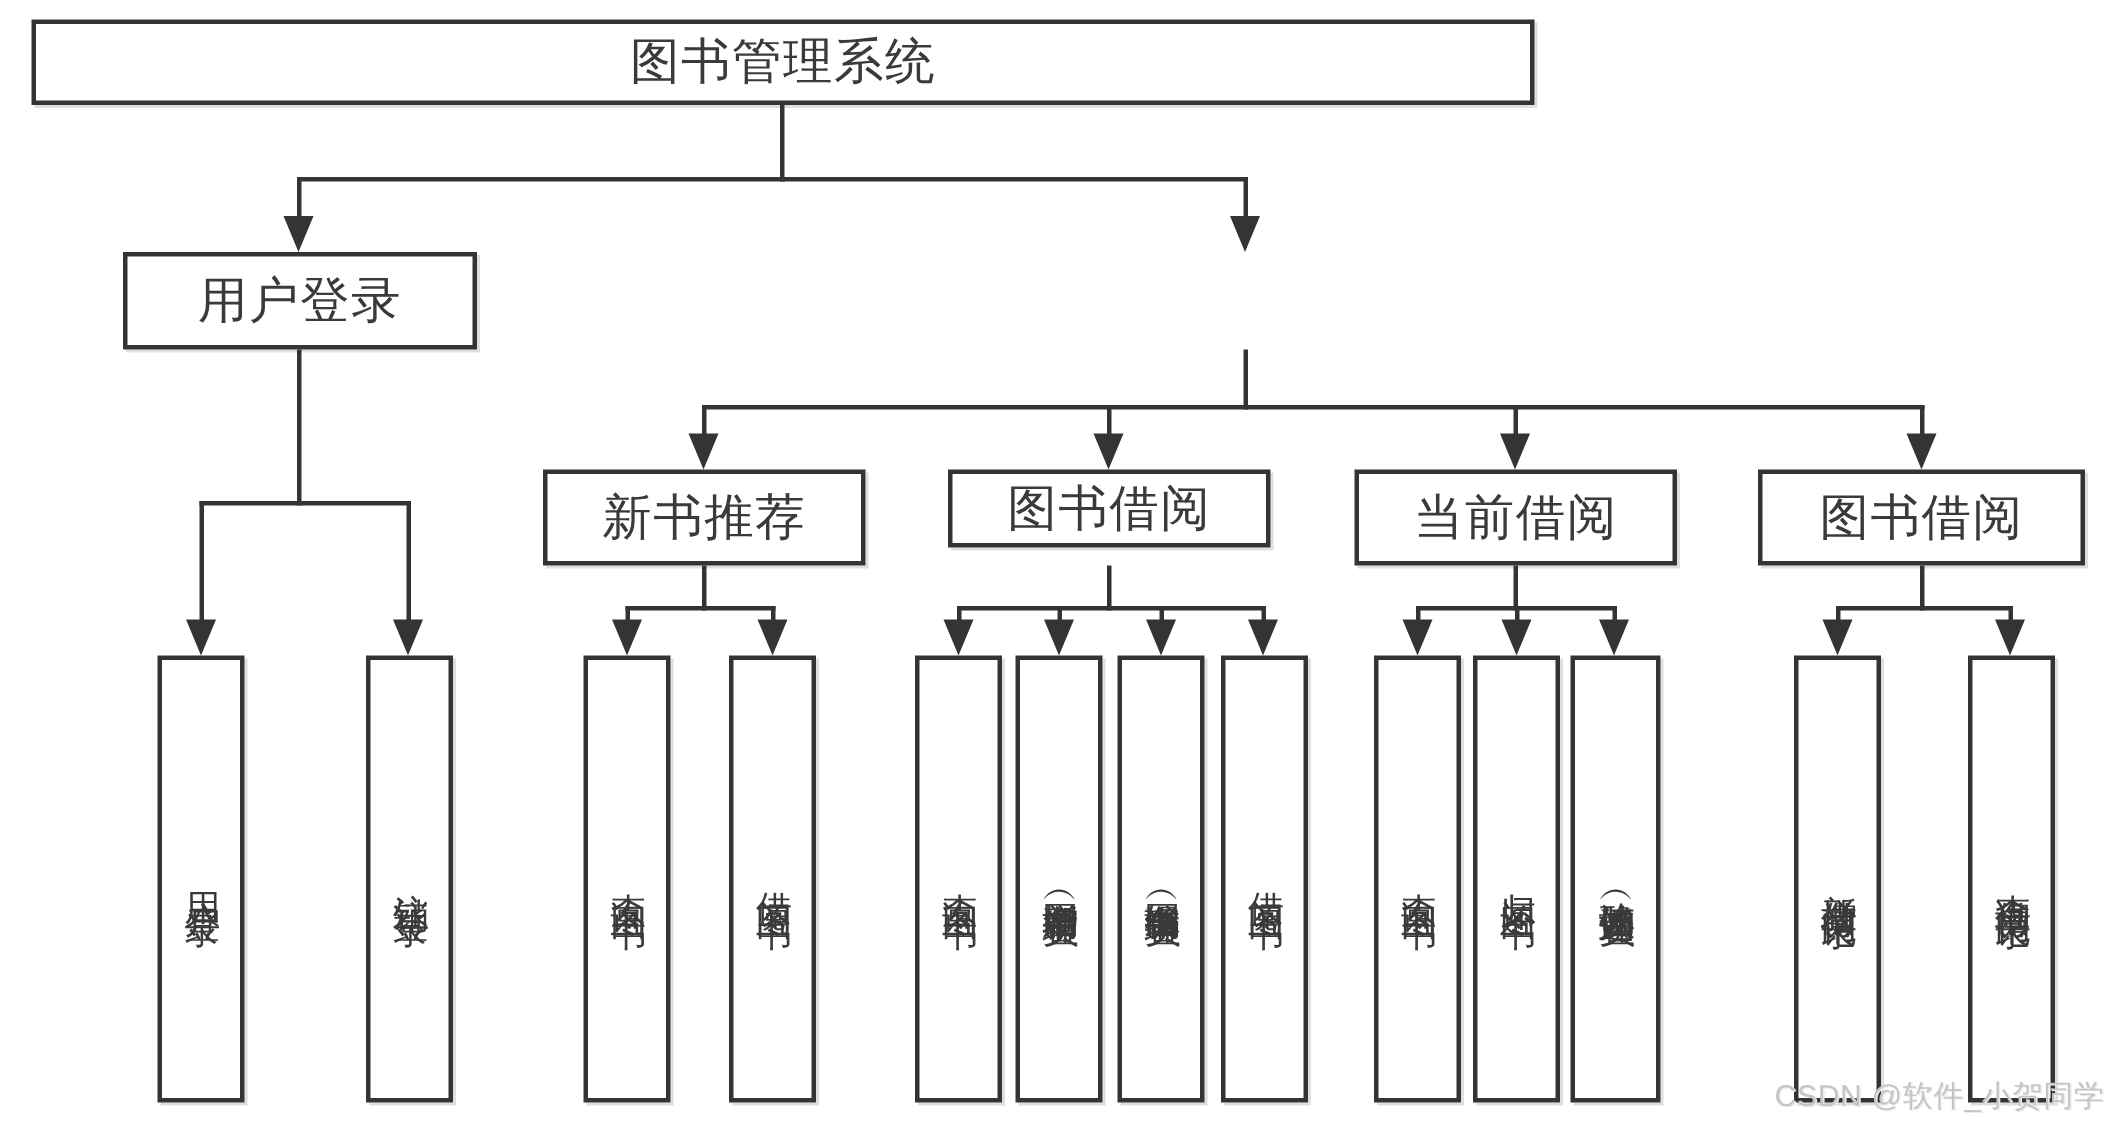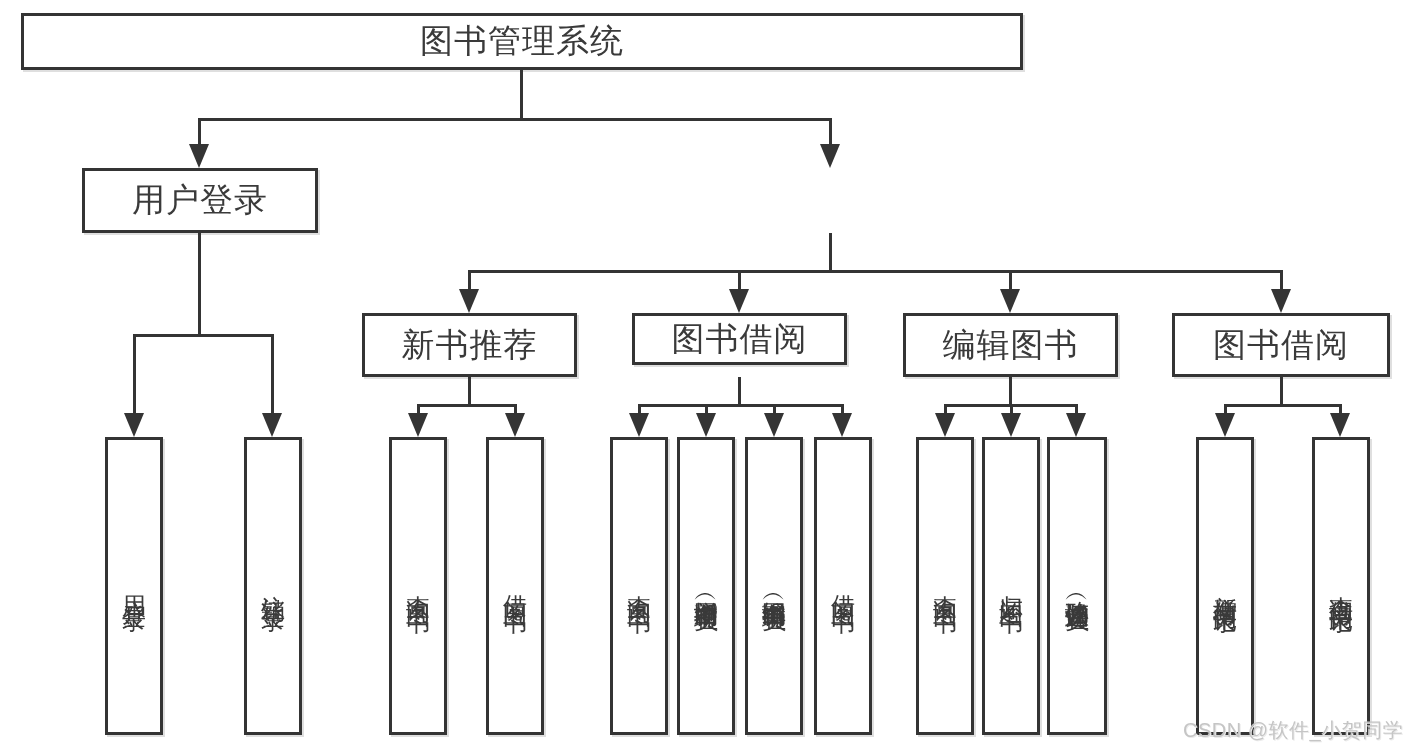--- a/index.html
+++ b/index.html
@@ -55,21 +55,21 @@
 <body>
 
 <div class="stage">
 
   <div class="node" style="left:21px; top:13px; width:1002px; height:57px;">图书管理系统</div>
 
   <div class="node" style="left:82px; top:168px; width:236px; height:65px;">用户登录</div>
 
   <div class="node" style="left:362px; top:313px; width:215px; height:64px;">新书推荐</div>
   <div class="node" style="left:632px; top:313px; width:215px; height:52px;">图书借阅</div>
-  <div class="node" style="left:903px; top:313px; width:215px; height:64px;">编辑图书</div>
+  <div class="node" style="left:903px; top:313px; width:215px; height:64px;">当前借阅</div>
   <div class="node" style="left:1172px; top:313px; width:218px; height:64px;">图书借阅</div>
 
   <div class="node leaf" style="left:105px; top:437px; width:58px; height:298px;">用户登录</div>
   <div class="node leaf" style="left:244px; top:437px; width:58px; height:298px;">注销登录</div>
 
   <div class="node leaf" style="left:389px; top:437px; width:58px; height:298px;">查询图书</div>
   <div class="node leaf" style="left:486px; top:437px; width:58px; height:298px;">借阅图书</div>
 
   <div class="node leaf" style="left:610px; top:437px; width:58px; height:298px;">查询图书</div>
   <div class="node leaf" style="left:677px; top:437px; width:58px; height:298px; letter-spacing:1px;">新增图书（管理员）</div>

